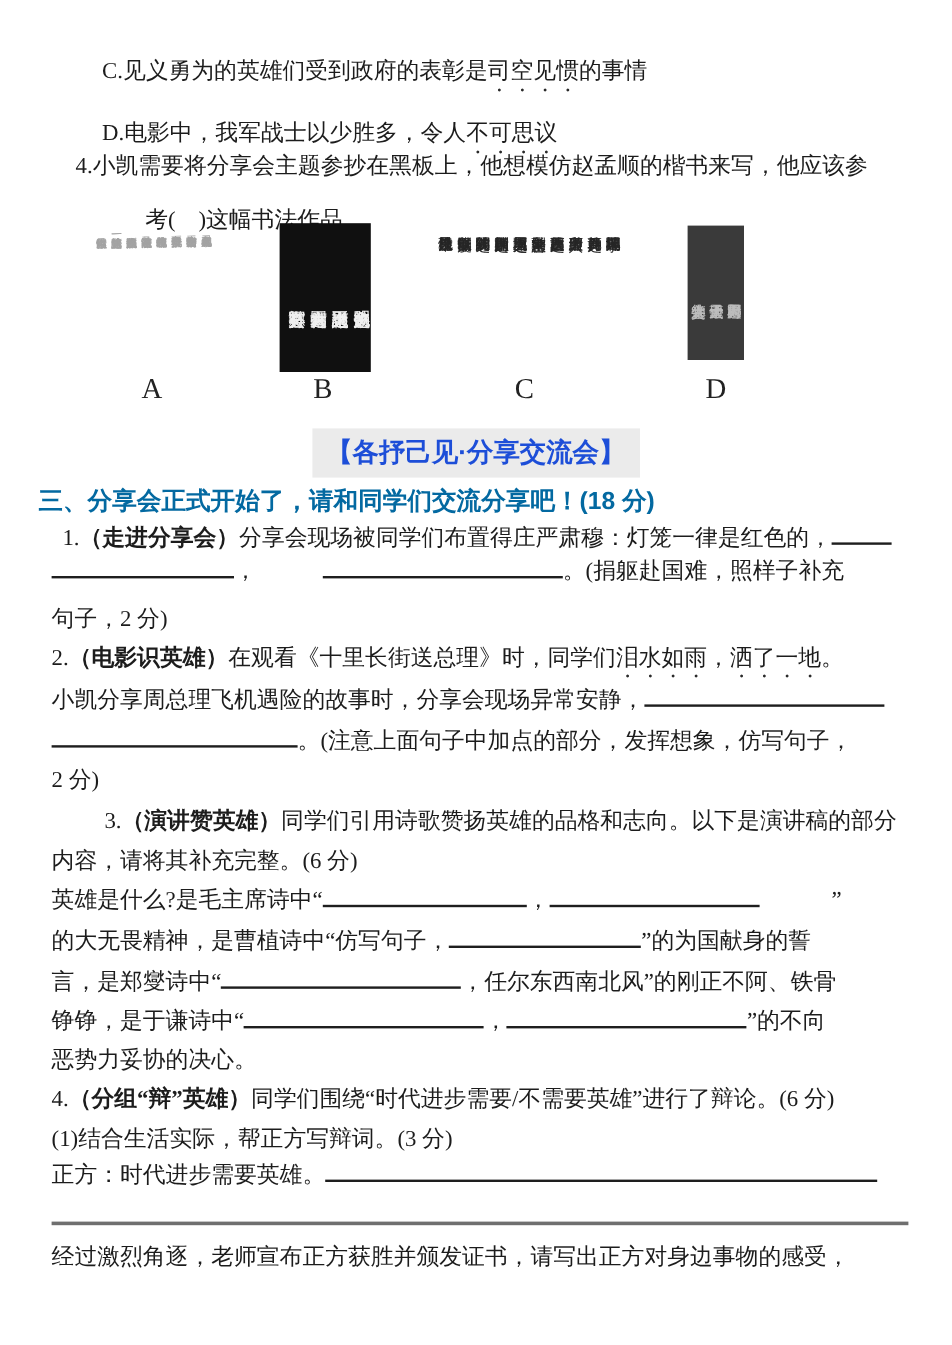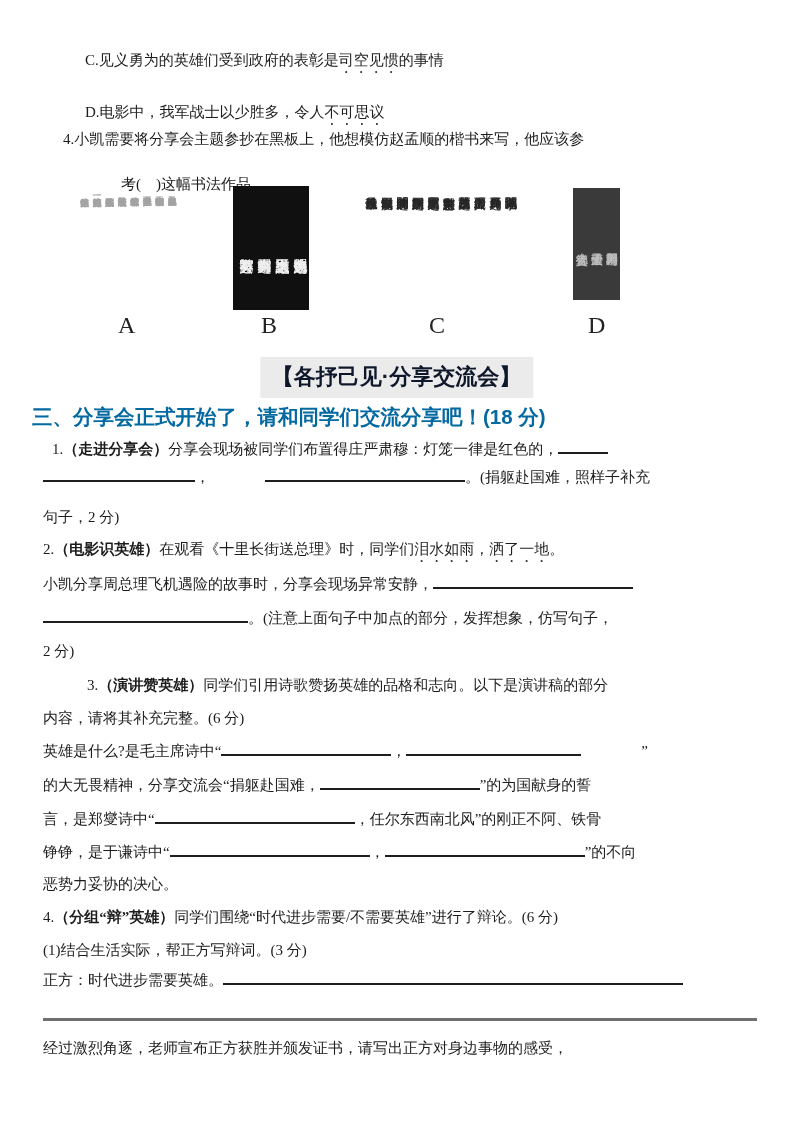--- a/index.html
+++ b/index.html
@@ -1,36 +1,36 @@
 <!DOCTYPE html>
 <html><head>
 <meta charset="utf-8">
 <style>
   html,body{margin:0;padding:0;}
   body{
     width:793px;height:1121px;background:#ffffff;position:relative;
     font-family:"Liberation Serif","DejaVu Serif",serif;color:#1c1c1c;
     overflow:hidden;
   }
-  .line{position:absolute;white-space:nowrap;font-size:15px;line-height:24px;text-align:right;}
+  .line{position:absolute;white-space:nowrap;font-size:19px;line-height:24px;text-align:right;}
   .line span{vertical-align:baseline;}
   .tag{font-weight:700;font-family:Liberation Serif, serif;}
   .em-dots{
     -webkit-text-emphasis:filled dot #2a2a2a;
     -webkit-text-emphasis-position:under right;
     text-emphasis:filled dot #2a2a2a;
     text-emphasis-position:under right;
   }
   .blank{display:inline-block;height:1.6px;background:#1e1e1e;vertical-align:-4px;}
   .gap{display:inline-block;height:1px;}
   .badge{
     position:absolute;top:357px;left:50%;transform:translateX(-50%);
     background:#ebebeb;padding:5px 12px 6px;
     font-family:"Liberation Sans","DejaVu Sans",sans-serif;
-    font-weight:700;font-size:22px;color:#0f172a;white-space:nowrap;
+    font-weight:700;font-size:22px;color:#1d4ed8;white-space:nowrap;
   }
   .sec-title{
     position:absolute;top:403px;left:32px;white-space:nowrap;
     font-family:"Liberation Sans","DejaVu Sans",sans-serif;
     font-weight:700;font-size:20.5px;color:#0369a1;
   }
   .figs{position:absolute;top:186px;left:0;width:793px;height:160px;}
   .fig{position:absolute;writing-mode:vertical-rl;white-space:pre-line;overflow:hidden;}
   .fig-a{left:73px;top:4px;width:106px;height:118px;color:#a3a3a3;font-size:9px;line-height:12.5px;transform:rotate(-1deg);}
   .fig-b{left:233px;top:0px;width:76px;height:124px;background:#101010;color:#f0f0f0;font-size:14px;line-height:18px;padding:6px 0;box-sizing:border-box;text-align:center;}
@@ -90,21 +90,21 @@
 <div class="line" style="top:505px;left:43px;"><span>句子，2 分)</span></div>
 
 <div class="line" style="top:537px;left:43px;"><span>2.</span><span class="tag">（电影识英雄）</span><span>在观看《十里长街送总理》时，同学们</span><span class="em-dots">泪水如雨</span><span>，</span><span class="em-dots">洒了一地</span><span>。</span></div>
 <div class="line" style="top:572px;left:43px;"><span>小凯分享周总理飞机遇险的故事时，分享会现场异常安静，</span><span class="blank" style="width: 200px;"></span></div>
 <div class="line" style="top:606px;left:43px;"><span class="blank" style="width: 205px;"></span><span>。(注意上面句子中加点的部分，发挥想象，仿写句子，</span></div>
 <div class="line" style="top:639px;left:43px;"><span>2 分)</span></div>
 
 <div class="line" style="top:673px;left:43px;margin-left:44px;"><span>3.</span><span class="tag">（演讲赞英雄）</span><span>同学们引用诗歌赞扬英雄的品格和志向。以下是演讲稿的部分</span></div>
 <div class="line" style="top:706px;left:43px;"><span>内容，请将其补充完整。(6 分)</span></div>
 <div class="line" style="top:739px;left:43px;"><span>英雄是什么?是毛主席诗中“</span><span class="blank" style="width: 170px;"></span><span>，</span><span class="blank" style="width: 175px;"></span><span class="gap" style="width: 60px;"></span><span>”</span></div>
-<div class="line" style="top:773px;left:43px;"><span>的大无畏精神，分享交流会“捐躯赴国难，</span><span class="blank" style="width: 160px;"></span><span>”的为国献身的誓</span></div>
+<div class="line" style="top:773px;left:43px;"><span>的大无畏精神，是曹植诗中“仿写句子，</span><span class="blank" style="width: 160px;"></span><span>”的为国献身的誓</span></div>
 <div class="line" style="top:807px;left:43px;"><span>言，是郑燮诗中“</span><span class="blank" style="width: 200px;"></span><span>，任尔东西南北风”的刚正不阿、铁骨</span></div>
 <div class="line" style="top:840px;left:43px;"><span>铮铮，是于谦诗中“</span><span class="blank" style="width: 200px;"></span><span>，</span><span class="blank" style="width: 200px;"></span><span>”的不向</span></div>
 <div class="line" style="top:872px;left:43px;"><span>恶势力妥协的决心。</span></div>
 
 <div class="line" style="top:905px;left:43px;"><span>4.</span><span class="tag">（分组“辩”英雄）</span><span>同学们围绕“时代进步需要/不需要英雄”进行了辩论。(6 分)</span></div>
 <div class="line" style="top:938px;left:43px;"><span>(1)结合生活实际，帮正方写辩词。(3 分)</span></div>
 <div class="line" style="top:968px;left:43px;"><span>正方：时代进步需要英雄。</span><span class="blank" style="width: 460px;"></span></div>
 
 <div class="rule" style="top:1018px;"></div>
 

